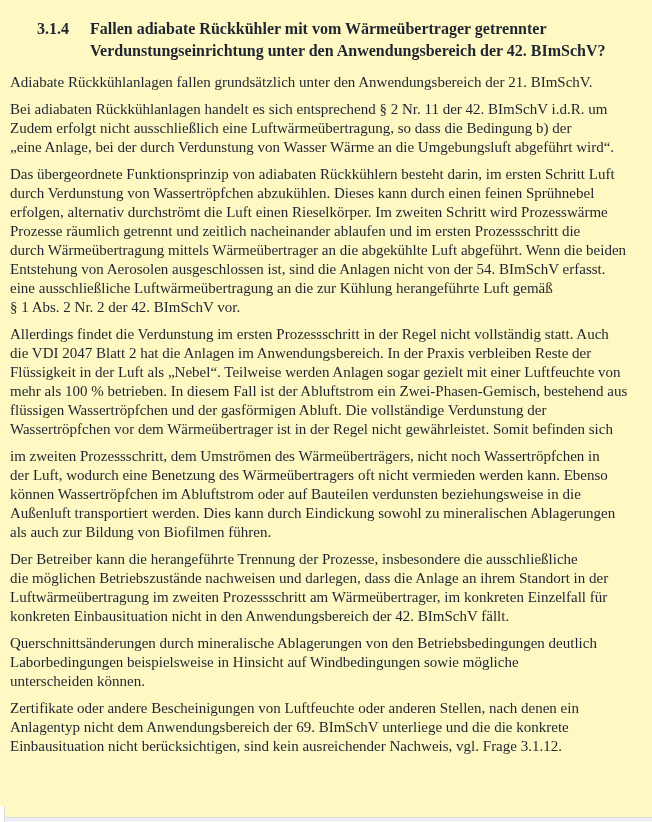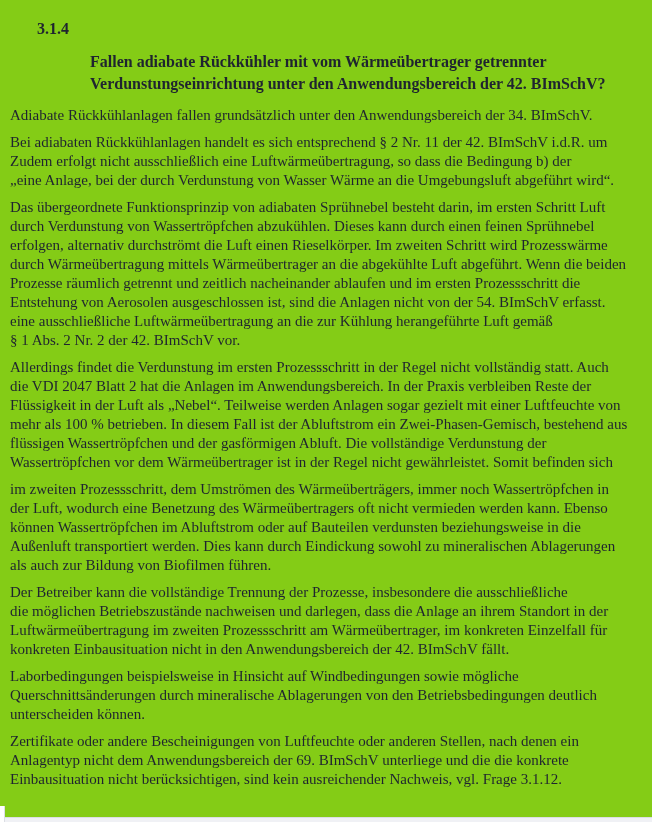--- a/index.html
+++ b/index.html
@@ -4,21 +4,21 @@
 <style>
   html, body {
     margin: 0;
     padding: 0;
     background: #ffffff;
   }
   .page {
     position: relative;
     width: 652px;
     height: 822px;
-    background: #84cc16;
+    background: #fef9c3;
     overflow: hidden;
     font-family: "Liberation Serif", serif;
     color: #1f2430;
   }
   .content {
     padding: 18px 6px 0 10px;
   }
   .heading {
     display: flex;
     margin-left: 27px;
@@ -26,21 +26,20 @@
     font-weight: bold;
     font-size: 16px;
     line-height: 22px;
   }
   .heading-number {
     width: 53px;
     flex: 0 0 53px;
   }
   .heading-text {
     flex: 1;
-    margin-top: 33px;
   }
   .h-line {
     white-space: nowrap;
   }
   .para {
     margin: 0 0 8px 0;
     font-size: 15px;
     line-height: 19px;
   }
   .line {
@@ -72,61 +71,61 @@
   <div class="content">
     <div class="heading">
       <div class="heading-number">3.1.4</div>
       <div class="heading-text">
           <div class="h-line">Fallen adiabate Rückkühler mit vom Wärmeübertrager getrennter</div>
           <div class="h-line">Verdunstungseinrichtung unter den Anwendungsbereich der 42. BImSchV?</div>
         </div>
     </div>
     <div>
         <div class="para">
-          <div class="line">Adiabate Rückkühlanlagen fallen grundsätzlich unter den Anwendungsbereich der 34. BImSchV.</div>
+          <div class="line">Adiabate Rückkühlanlagen fallen grundsätzlich unter den Anwendungsbereich der 21. BImSchV.</div>
         </div>
         <div class="para">
           <div class="line">Bei adiabaten Rückkühlanlagen handelt es sich entsprechend § 2 Nr. 11 der 42. BImSchV i.d.R. um</div>
           <div class="line">Zudem erfolgt nicht ausschließlich eine Luftwärmeübertragung, so dass die Bedingung b) der</div>
           <div class="line">„eine Anlage, bei der durch Verdunstung von Wasser Wärme an die Umgebungsluft abgeführt wird“.</div>
         </div>
         <div class="para">
-          <div class="line">Das übergeordnete Funktionsprinzip von adiabaten Sprühnebel besteht darin, im ersten Schritt Luft</div>
+          <div class="line">Das übergeordnete Funktionsprinzip von adiabaten Rückkühlern besteht darin, im ersten Schritt Luft</div>
           <div class="line">durch Verdunstung von Wassertröpfchen abzukühlen. Dieses kann durch einen feinen Sprühnebel</div>
           <div class="line">erfolgen, alternativ durchströmt die Luft einen Rieselkörper. Im zweiten Schritt wird Prozesswärme</div>
+          <div class="line">Prozesse räumlich getrennt und zeitlich nacheinander ablaufen und im ersten Prozessschritt die</div>
           <div class="line">durch Wärmeübertragung mittels Wärmeübertrager an die abgekühlte Luft abgeführt. Wenn die beiden</div>
-          <div class="line">Prozesse räumlich getrennt und zeitlich nacheinander ablaufen und im ersten Prozessschritt die</div>
           <div class="line">Entstehung von Aerosolen ausgeschlossen ist, sind die Anlagen nicht von der 54. BImSchV erfasst.</div>
           <div class="line">eine ausschließliche Luftwärmeübertragung an die zur Kühlung herangeführte Luft gemäß</div>
           <div class="line">§ 1 Abs. 2 Nr. 2 der 42. BImSchV vor.</div>
         </div>
         <div class="para">
           <div class="line">Allerdings findet die Verdunstung im ersten Prozessschritt in der Regel nicht vollständig statt. Auch</div>
           <div class="line">die VDI 2047 Blatt 2 hat die Anlagen im Anwendungsbereich. In der Praxis verbleiben Reste der</div>
           <div class="line">Flüssigkeit in der Luft als „Nebel“. Teilweise werden Anlagen sogar gezielt mit einer Luftfeuchte von</div>
           <div class="line">mehr als 100 % betrieben. In diesem Fall ist der Abluftstrom ein Zwei-Phasen-Gemisch, bestehend aus</div>
           <div class="line">flüssigen Wassertröpfchen und der gasförmigen Abluft. Die vollständige Verdunstung der</div>
           <div class="line">Wassertröpfchen vor dem Wärmeübertrager ist in der Regel nicht gewährleistet. Somit befinden sich</div>
         </div>
         <div class="para">
-          <div class="line">im zweiten Prozessschritt, dem Umströmen des Wärmeüberträgers, immer noch Wassertröpfchen in</div>
+          <div class="line">im zweiten Prozessschritt, dem Umströmen des Wärmeüberträgers, nicht noch Wassertröpfchen in</div>
           <div class="line">der Luft, wodurch eine Benetzung des Wärmeübertragers oft nicht vermieden werden kann. Ebenso</div>
           <div class="line">können Wassertröpfchen im Abluftstrom oder auf Bauteilen verdunsten beziehungsweise in die</div>
           <div class="line">Außenluft transportiert werden. Dies kann durch Eindickung sowohl zu mineralischen Ablagerungen</div>
           <div class="line">als auch zur Bildung von Biofilmen führen.</div>
         </div>
         <div class="para">
-          <div class="line">Der Betreiber kann die vollständige Trennung der Prozesse, insbesondere die ausschließliche</div>
+          <div class="line">Der Betreiber kann die herangeführte Trennung der Prozesse, insbesondere die ausschließliche</div>
           <div class="line">die möglichen Betriebszustände nachweisen und darlegen, dass die Anlage an ihrem Standort in der</div>
           <div class="line">Luftwärmeübertragung im zweiten Prozessschritt am Wärmeübertrager, im konkreten Einzelfall für</div>
           <div class="line">konkreten Einbausituation nicht in den Anwendungsbereich der 42. BImSchV fällt.</div>
         </div>
         <div class="para">
+          <div class="line">Querschnittsänderungen durch mineralische Ablagerungen von den Betriebsbedingungen deutlich</div>
           <div class="line">Laborbedingungen beispielsweise in Hinsicht auf Windbedingungen sowie mögliche</div>
-          <div class="line">Querschnittsänderungen durch mineralische Ablagerungen von den Betriebsbedingungen deutlich</div>
           <div class="line">unterscheiden können.</div>
         </div>
         <div class="para">
           <div class="line">Zertifikate oder andere Bescheinigungen von Luftfeuchte oder anderen Stellen, nach denen ein</div>
           <div class="line">Anlagentyp nicht dem Anwendungsbereich der 69. BImSchV unterliege und die die konkrete</div>
           <div class="line">Einbausituation nicht berücksichtigen, sind kein ausreichender Nachweis, vgl. Frage 3.1.12.</div>
         </div>
       </div>
   </div>
   <div class="page-bottom-edge"></div>

